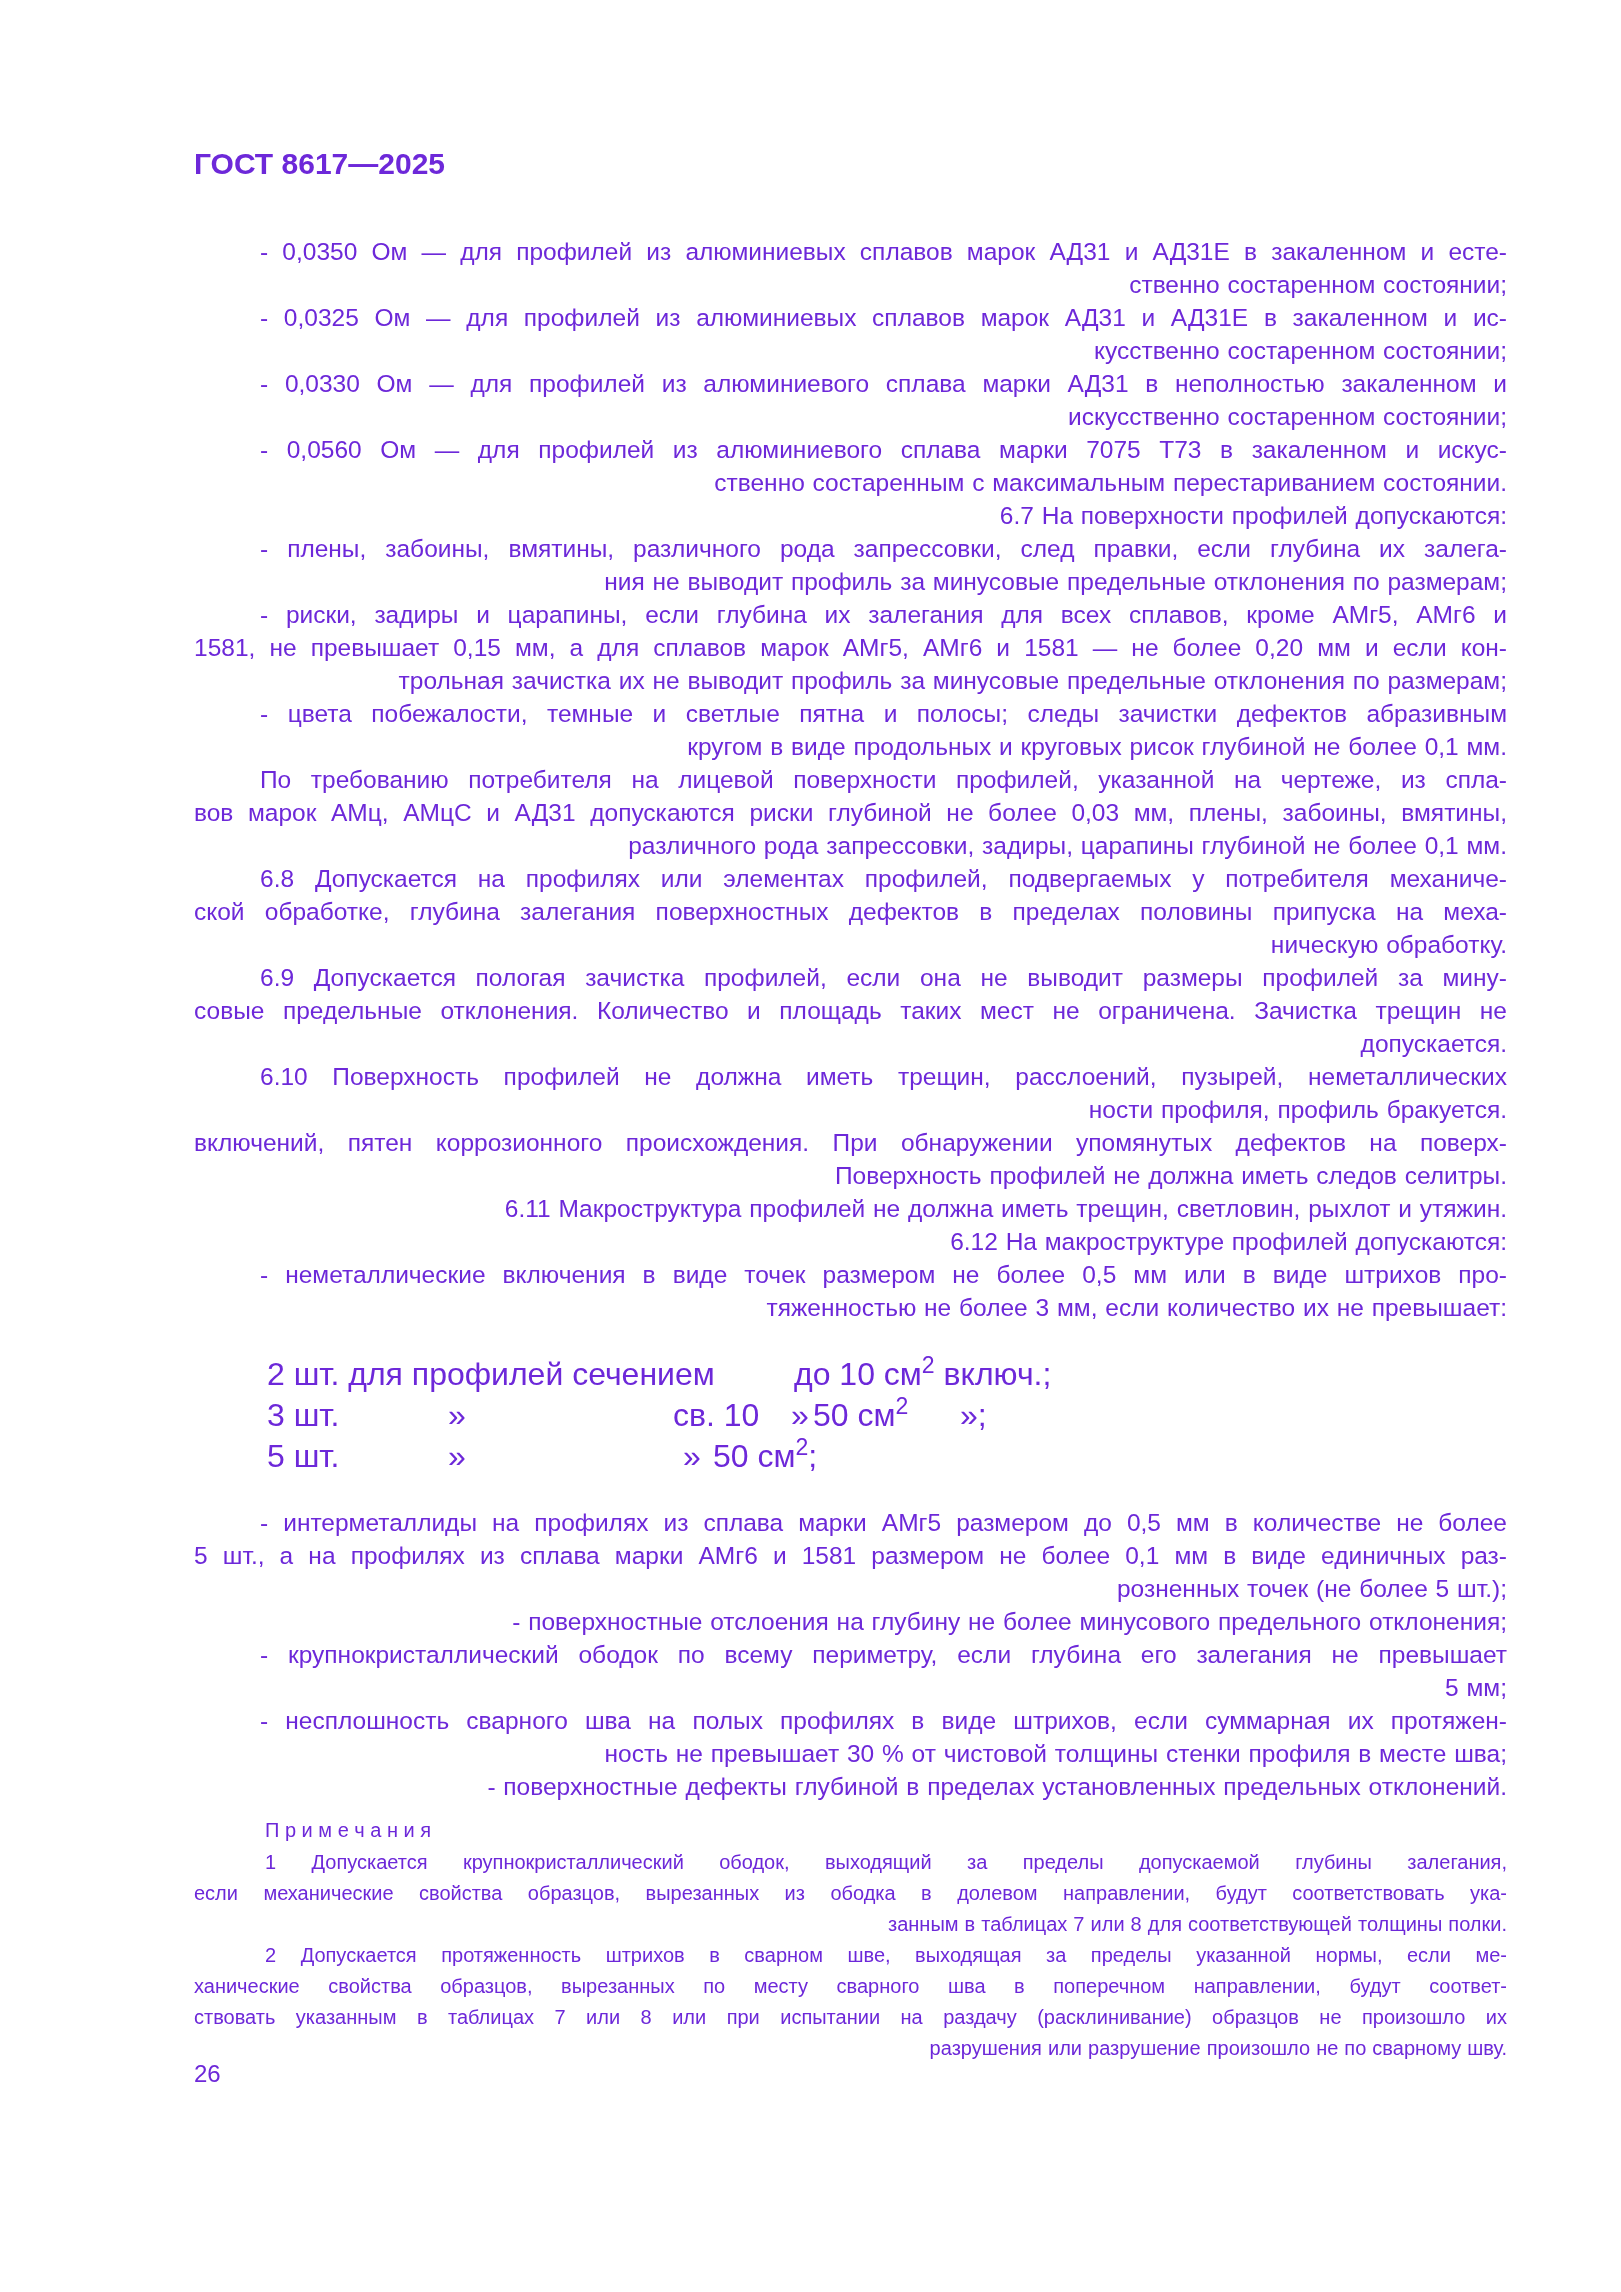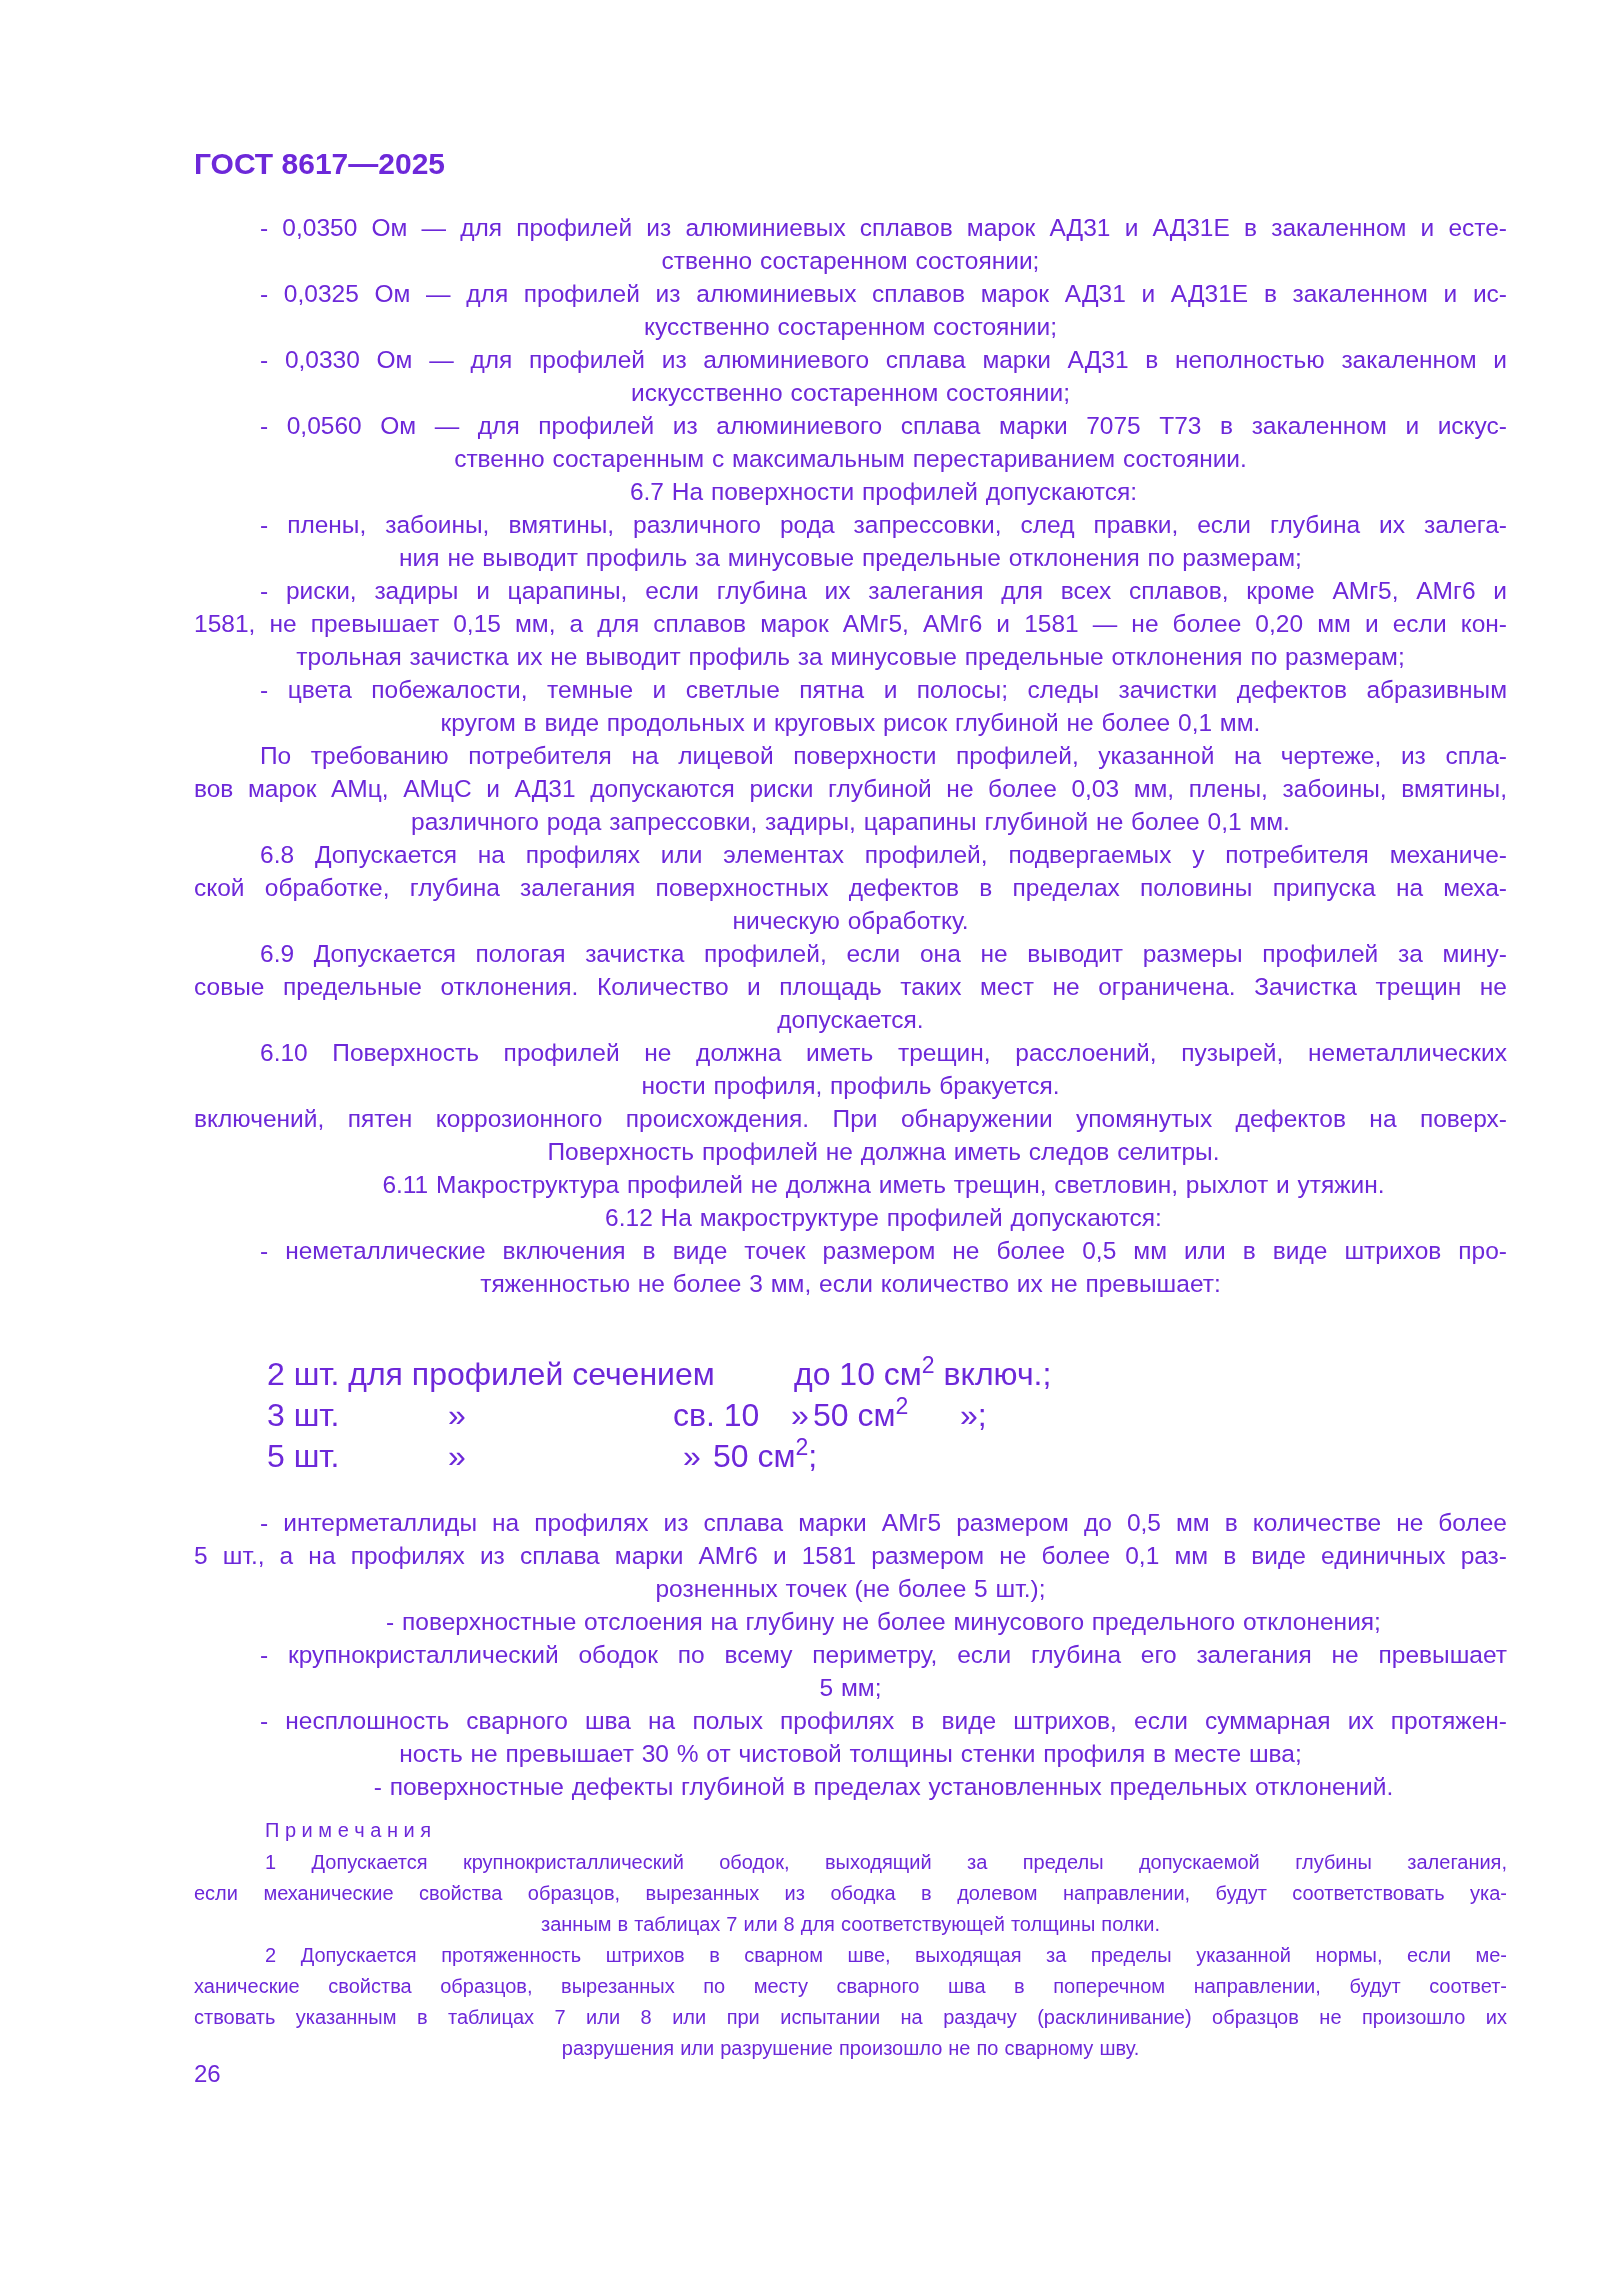--- a/index.html
+++ b/index.html
@@ -11,26 +11,26 @@
     color:#6d28d9;
     font-family:"Liberation Sans","DejaVu Sans",sans-serif;
     overflow:hidden;
   }
   .doc-header {
     position:absolute; left:194px; top:146px;
     font-size:30px; font-weight:700; line-height:35px;
     white-space:nowrap;
   }
   .textcol { position:absolute; left:194px; width:1313px; }
-  #sec-top    { top:211px; }
+  #sec-top    { top:235px; }
   #sec-bottom { top:1506px; }
   .para { margin:0; padding:0; }
   .tline {
     font-size:24.5px; line-height:33px; height:33px;
-    overflow:hidden; text-align:center;
+    overflow:hidden; text-align:right;
     word-spacing:1px;
   }
   .tline.first { text-indent:66px; }
   .tline.just  { text-align:justify; text-align-last:justify; }
   
   .size-list { position:absolute; left:194px; top:1358px; width:1313px; height:127px; }
   .srow  { position:relative; height:41px; }
   .scell {
     position:absolute; top:0; white-space:nowrap;
     font-size:32px; line-height:33px;

